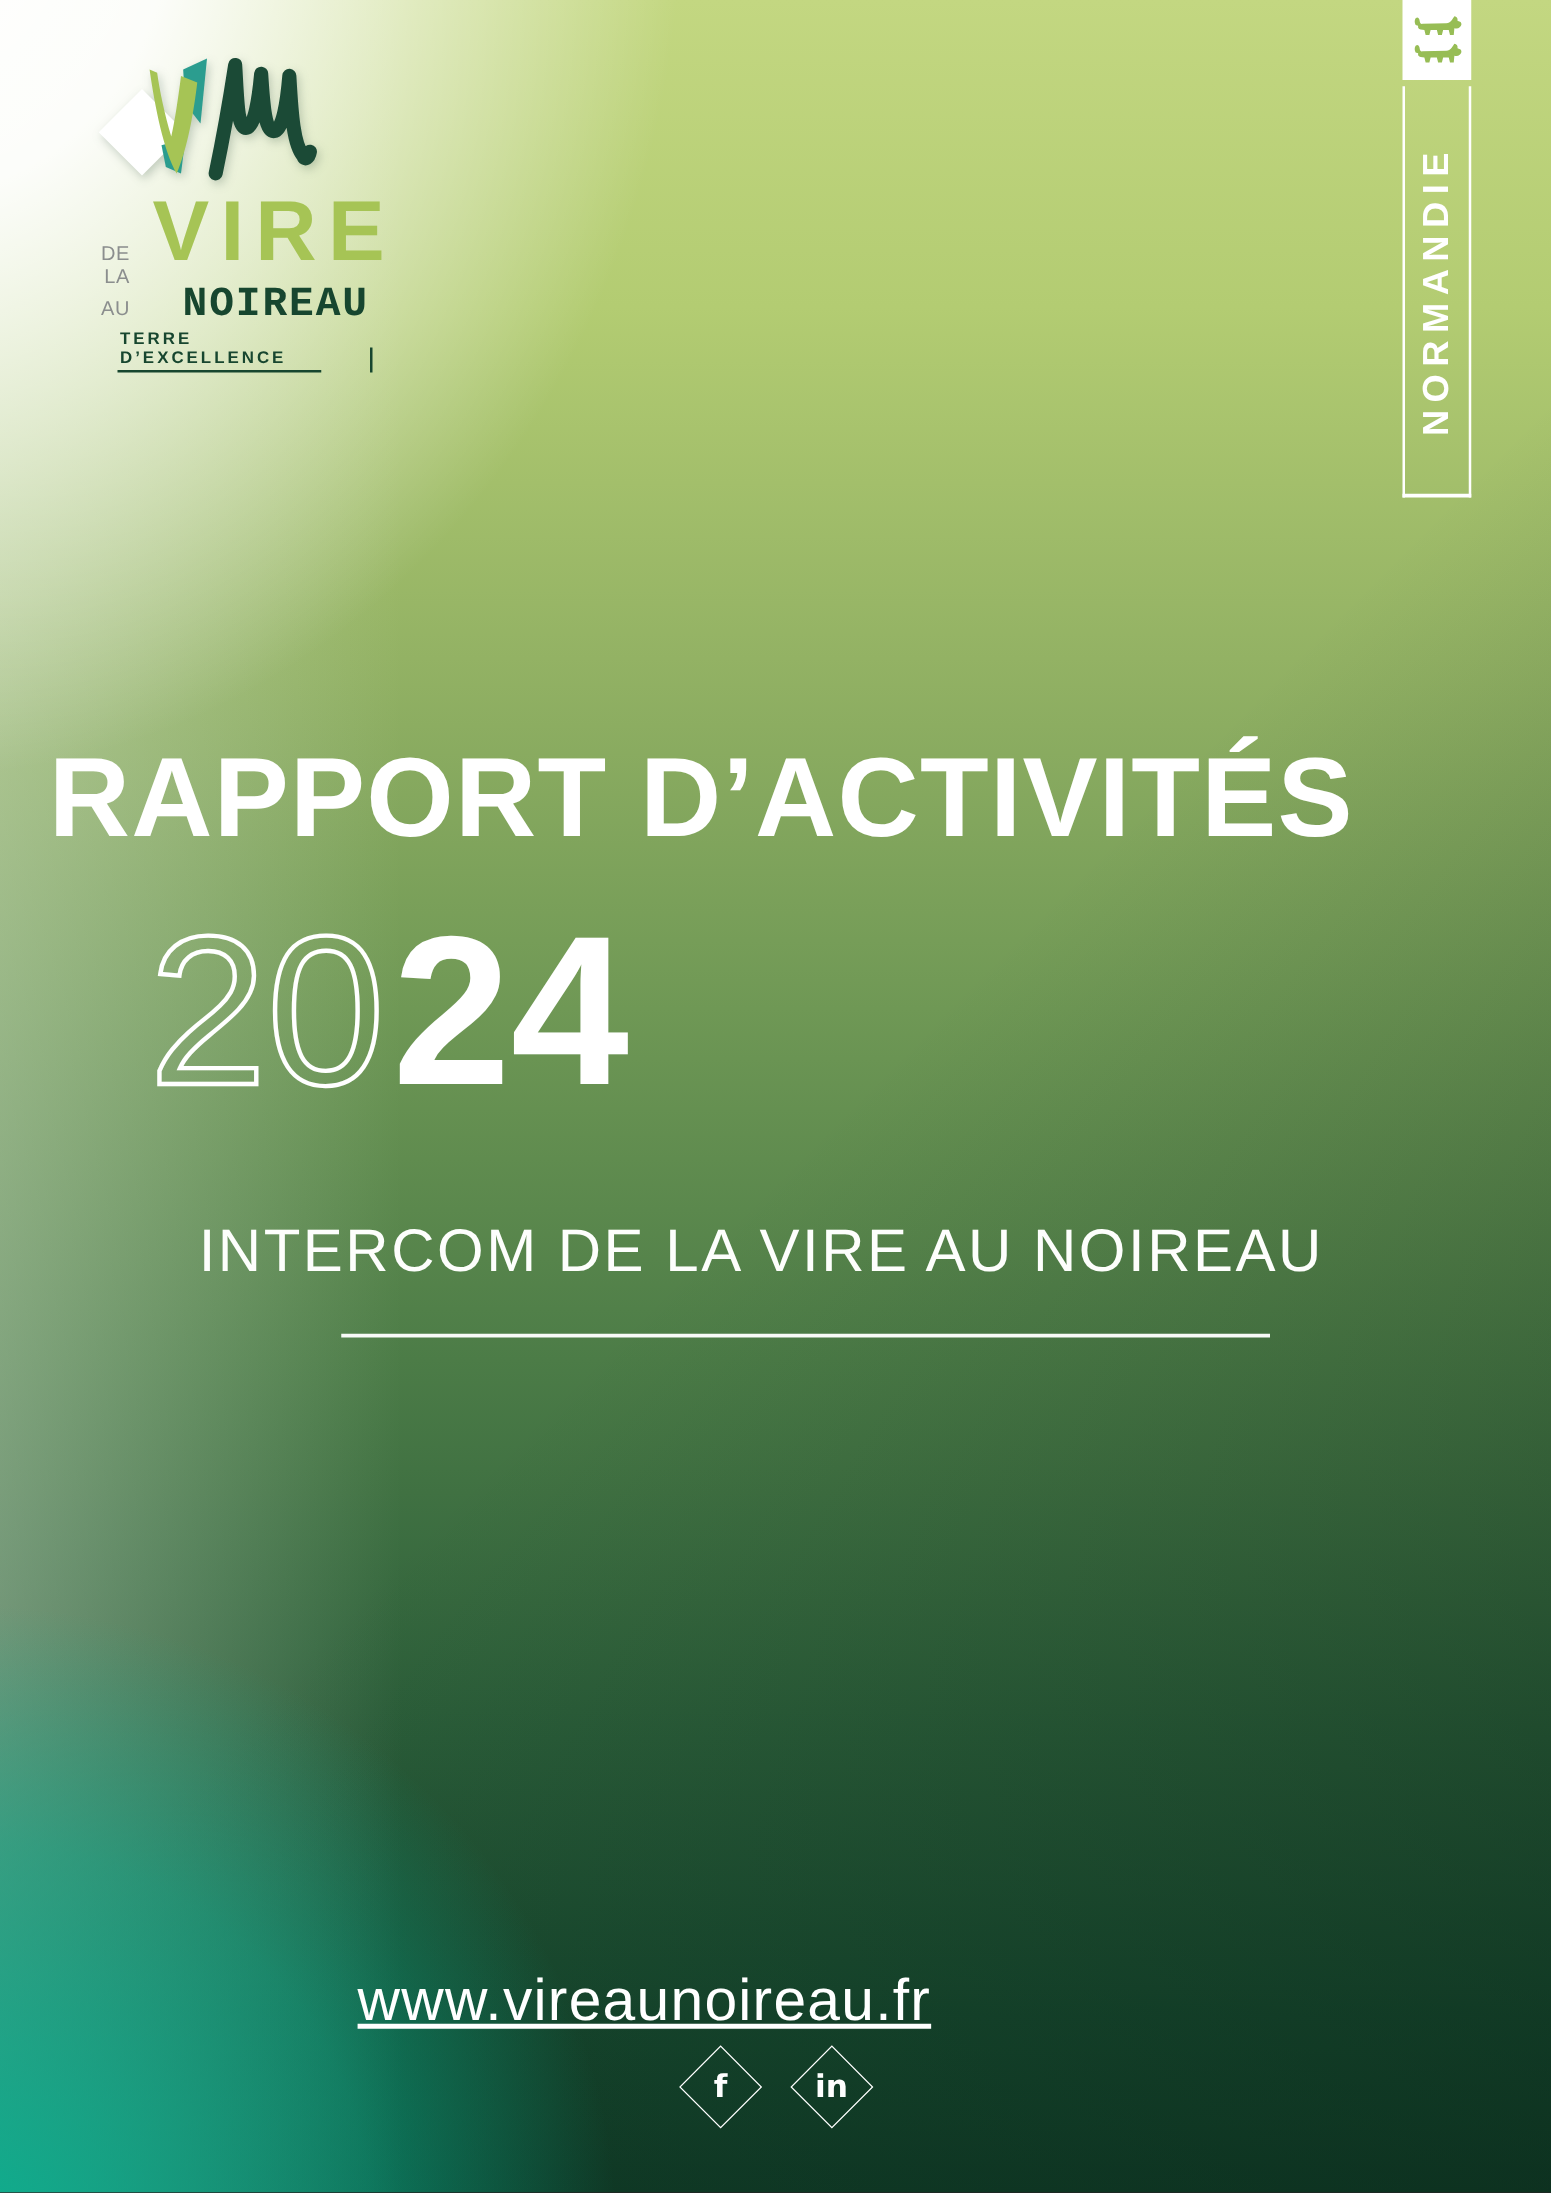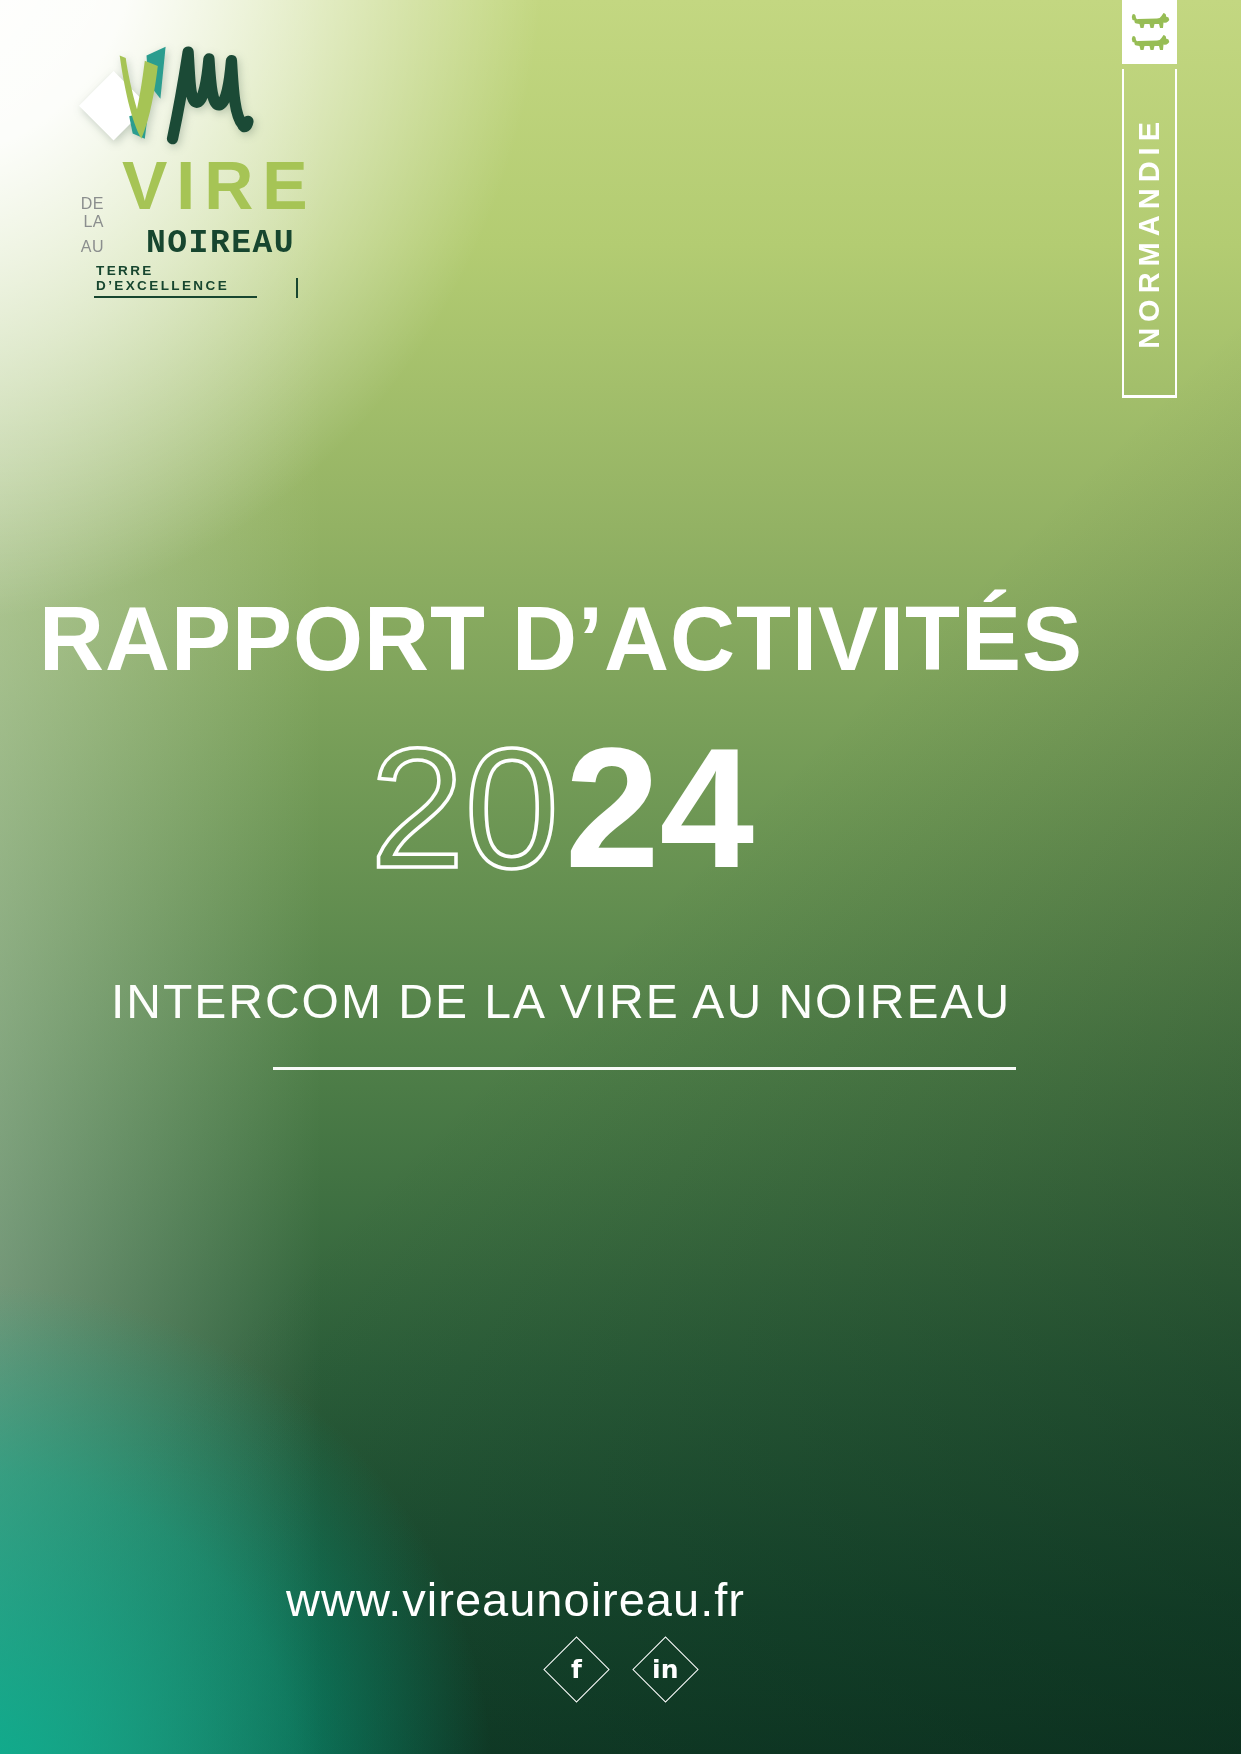--- a/index.html
+++ b/index.html
@@ -31,29 +31,29 @@
   .tagline-tick{width:3px;height:20px;background:#17462f;margin-left:7px;}
 
   
   .banner{position:absolute;left:1122px;top:0;width:55px;height:398px;display:flex;flex-direction:column;}
   .lions-box{height:64px;background:#ffffff;display:flex;align-items:center;justify-content:center;flex:none;}
   .ribbon{flex:1;margin-top:5px;border-left:2px solid #fff;border-right:2px solid #fff;border-bottom:3px solid #fff;display:flex;align-items:center;justify-content:center;}
   .ribbon-label{writing-mode:vertical-rl;transform:rotate(180deg);color:#fff;font-size:29px;font-weight:700;letter-spacing:6px;white-space:nowrap;}
 
   
   .title{position:absolute;top:594px;left:0;width:1122px;margin:0;text-align:center;color:#fff;font-size:90px;font-weight:700;letter-spacing:1px;line-height:1;}
-  .year-wrap{position:absolute;top:730px;left:0;width:1122px;text-align:center;}
+  .year-wrap{position:absolute;top:730px;left:0;width:1122px;}
   .year-wrap svg{display:inline-block;}
   .year-outline{font-family:"Liberation Sans",sans-serif;font-size:170px;font-weight:400;fill:none;stroke:#ffffff;stroke-width:3.5px;}
   .year-solid{font-family:"Liberation Sans",sans-serif;font-size:170px;font-weight:700;fill:#ffffff;}
-  .subtitle{position:absolute;top:978px;left:0;width:1122px;margin:0;text-align:center;color:#fdfefc;font-size:48px;font-weight:300;letter-spacing:2px;line-height:1;}
+  .subtitle{position:absolute;top:978px;left:0;width:1122px;margin:0;text-align:center;color:#fdfefc;font-size:48px;font-weight:300;letter-spacing:2px;line-height:1;padding-left:48px;}
   .rule{position:absolute;top:1067px;left:273px;width:743px;height:3px;background:#fff;opacity:.96;}
 
   
-  .website{position:absolute;top:1572px;left:0;width:1031px;text-align:center;color:#fff;font-size:47px;font-weight:300;letter-spacing:1px;}
+  .website{position:absolute;top:1572px;left:0;width:1031px;text-align:center;color:#fff;font-size:47px;font-weight:300;letter-spacing:1px;text-decoration:underline;}
   .social{position:absolute;top:1646px;left:0;width:1241px;display:flex;justify-content:center;gap:42px;}
   .diamond{width:45px;height:45px;border:1.6px solid #fff;transform:rotate(45deg);display:flex;align-items:center;justify-content:center;cursor:pointer;}
   .diamond span{transform:rotate(-45deg);color:#fff;font-weight:700;font-size:25px;font-family:"DejaVu Sans","Liberation Sans",sans-serif;line-height:1;}
 </style>
 </head>
 <body>
 
 <div class="page">
 
   <div class="logo">

